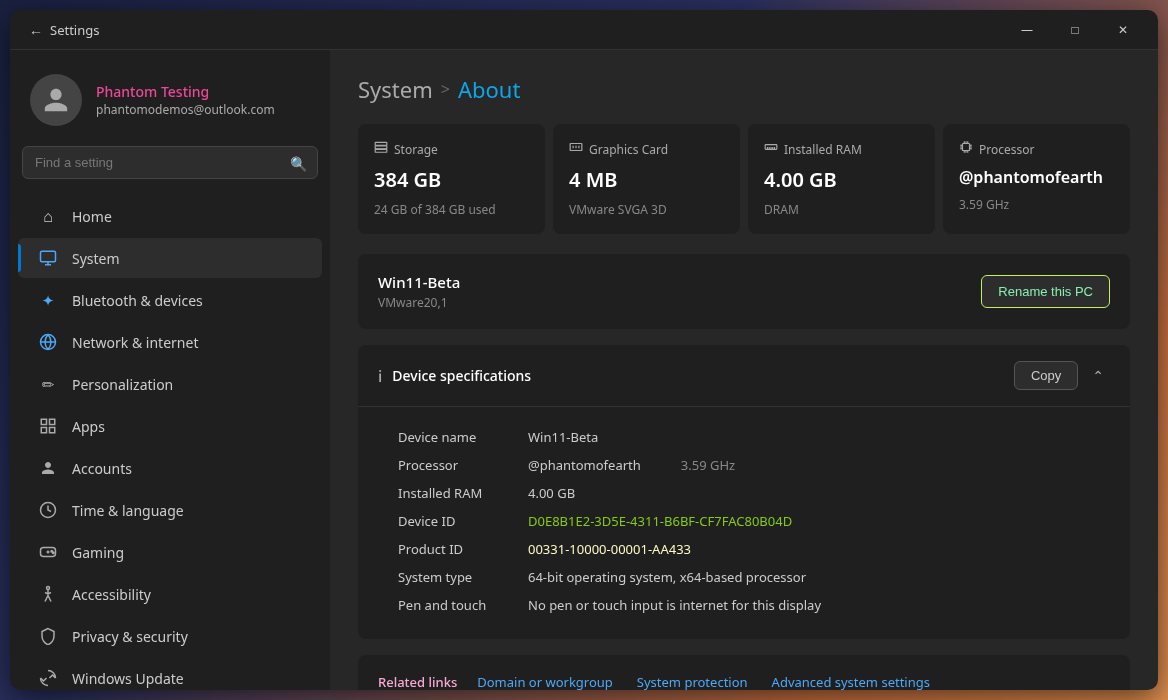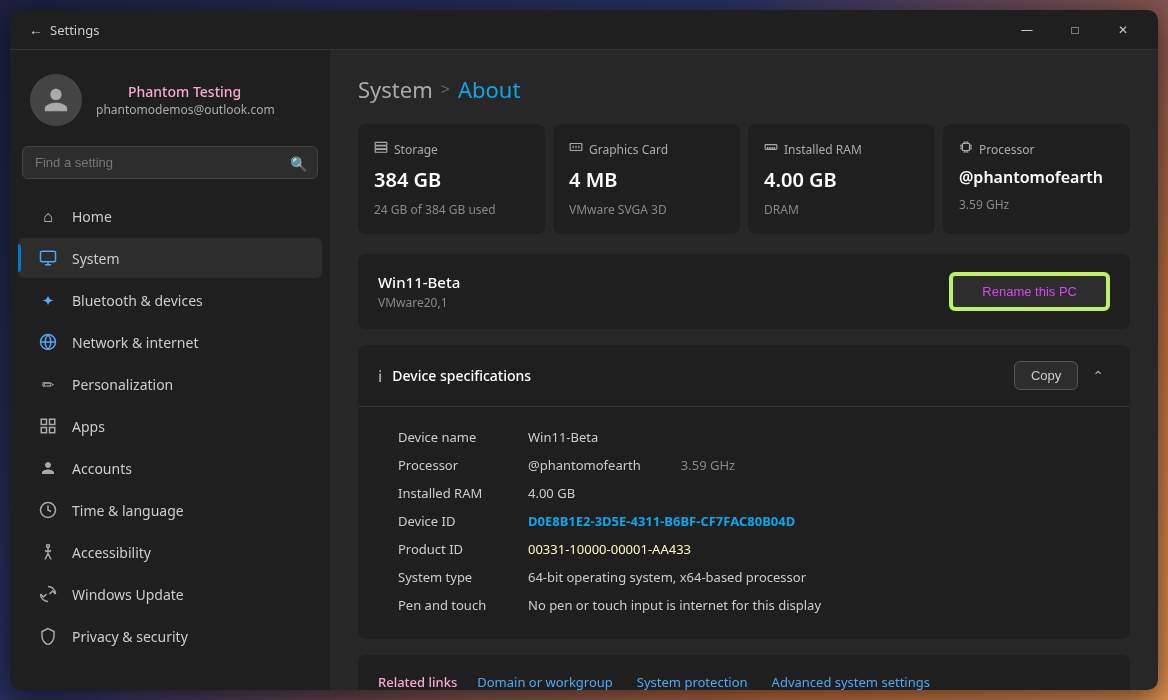--- a/index.html
+++ b/index.html
@@ -71,21 +71,21 @@
     }
     .avatar {
       width: 52px; height: 52px;
       border-radius: 50%;
       background: #444;
       display: flex; align-items: center; justify-content: center;
       color: #aaa; font-size: 22px;
       flex-shrink: 0;
     }
     .user-info { display: flex; flex-direction: column; }
-    .user-name { color: #f9a8d4; font-size: 14px; font-weight: 500; margin-left: 32px; }
+    .user-name { color: #ec4899; font-size: 14px; font-weight: 500; }
     .user-email { color: #aaa; font-size: 12px; }
 
     .search-box {
       margin: 0 12px 16px 12px;
       position: relative;
     }
     .search-input {
       width: 100%;
       background: #2d2d2d;
       border: 1px solid #444;
@@ -188,24 +188,24 @@
       padding: 18px 20px;
       display: flex;
       align-items: center;
       justify-content: space-between;
       margin-bottom: 16px;
     }
     .pc-name { color: #fff; font-size: 15px; font-weight: 500; }
     .pc-desc { color: #888; font-size: 12px; margin-top: 2px; }
     .rename-btn {
       background: #2d2d2d;
-      border: 4px solid #bef264;
+      border: 1px solid #bef264;
       border-radius: 6px;
-      padding: 8px 29px;
-      color: #d946ef;
+      padding: 8px 16px;
+      color: #86efac;
       font-size: 13px;
       cursor: pointer;
       white-space: nowrap;
     }
 
     
     .specs-section {
       background: #1f1f1f;
       border-radius: 8px;
       margin-bottom: 16px;
@@ -401,45 +401,57 @@
             <svg width="18" height="18" viewBox="0 0 24 24" fill="none" stroke="#aaa" stroke-width="2">
                 <circle cx="12" cy="12" r="10"></circle>
                 <polyline points="12,6 12,12 16,14"></polyline>
               </svg>
           </span>
           <span>Time &amp; language</span>
         </div>
         <div class="nav-item">
           <span class="nav-icon">
             <svg width="18" height="18" viewBox="0 0 24 24" fill="none" stroke="#aaa" stroke-width="2">
+                <rect x="2" y="6" width="20" height="12" rx="4"></rect>
+                <line x1="12" y1="10" x2="12" y2="14"></line>
+                <line x1="10" y1="12" x2="14" y2="12"></line>
+                <circle cx="17" cy="11" r="1" fill="#aaa"></circle>
+                <circle cx="19" cy="13" r="1" fill="#aaa"></circle>
+              </svg>
+          </span>
+          <span>Gaming</span>
+        </div>
+        <div class="nav-item">
+          <span class="nav-icon">
+            <svg width="18" height="18" viewBox="0 0 24 24" fill="none" stroke="#aaa" stroke-width="2">
                 <circle cx="12" cy="4" r="2"></circle>
                 <path d="M12 6v6M8 10l4 2 4-2"></path>
                 <path d="M8 22l4-8 4 8"></path>
               </svg>
           </span>
           <span>Accessibility</span>
+        </div>
+        <div class="nav-item">
+          <span class="nav-icon">
+            <svg width="18" height="18" viewBox="0 0 24 24" fill="none" stroke="#aaa" stroke-width="2">
+                <path d="M12 2L4 6v6c0 5.25 3.5 10.15 8 11.5C16.5 22.15 20 17.25 20 12V6l-8-4z"></path>
+              </svg>
+          </span>
+          <span>Privacy &amp; security</span>
         </div>
         <div class="nav-item">
           <span class="nav-icon">
             <svg width="18" height="18" viewBox="0 0 24 24" fill="none" stroke="#aaa" stroke-width="2">
                 <path d="M12 2a10 10 0 0 1 10 10"></path>
                 <path d="M12 22a10 10 0 0 1-10-10"></path>
                 <polyline points="22,12 18,8 14,12"></polyline>
                 <polyline points="2,12 6,16 10,12"></polyline>
               </svg>
           </span>
           <span>Windows Update</span>
-        </div>
-        <div class="nav-item">
-          <span class="nav-icon">
-            <svg width="18" height="18" viewBox="0 0 24 24" fill="none" stroke="#aaa" stroke-width="2">
-                <path d="M12 2L4 6v6c0 5.25 3.5 10.15 8 11.5C16.5 22.15 20 17.25 20 12V6l-8-4z"></path>
-              </svg>
-          </span>
-          <span>Privacy &amp; security</span>
         </div>
 
       </div>
 
       <div class="content">
 
         <div class="breadcrumb">
           <span class="breadcrumb-parent">System</span>
           <span class="breadcrumb-sep">&gt;</span>
           <span class="breadcrumb-current">About</span>
@@ -548,21 +560,21 @@
                 <span>@phantomofearth</span>
                 <span class="muted">3.59 GHz</span>
               </span>
             </div>
             <div class="spec-row">
               <span class="spec-label">Installed RAM</span>
               <span class="spec-value">4.00 GB</span>
             </div>
             <div class="spec-row">
               <span class="spec-label">Device ID</span>
-              <span class="spec-value" style="color:#0ea5e9;font-weight:bold;">D0E8B1E2-3D5E-4311-B6BF-CF7FAC80B04D</span>
+              <span class="spec-value" style="color:#84cc16;">D0E8B1E2-3D5E-4311-B6BF-CF7FAC80B04D</span>
             </div>
             <div class="spec-row">
               <span class="spec-label">Product ID</span>
               <span class="spec-value" style="color:#fef9c3;">00331-10000-00001-AA433</span>
             </div>
             <div class="spec-row">
               <span class="spec-label">System type</span>
               <span class="spec-value">64-bit operating system, x64-based processor</span>
             </div>
             <div class="spec-row">

